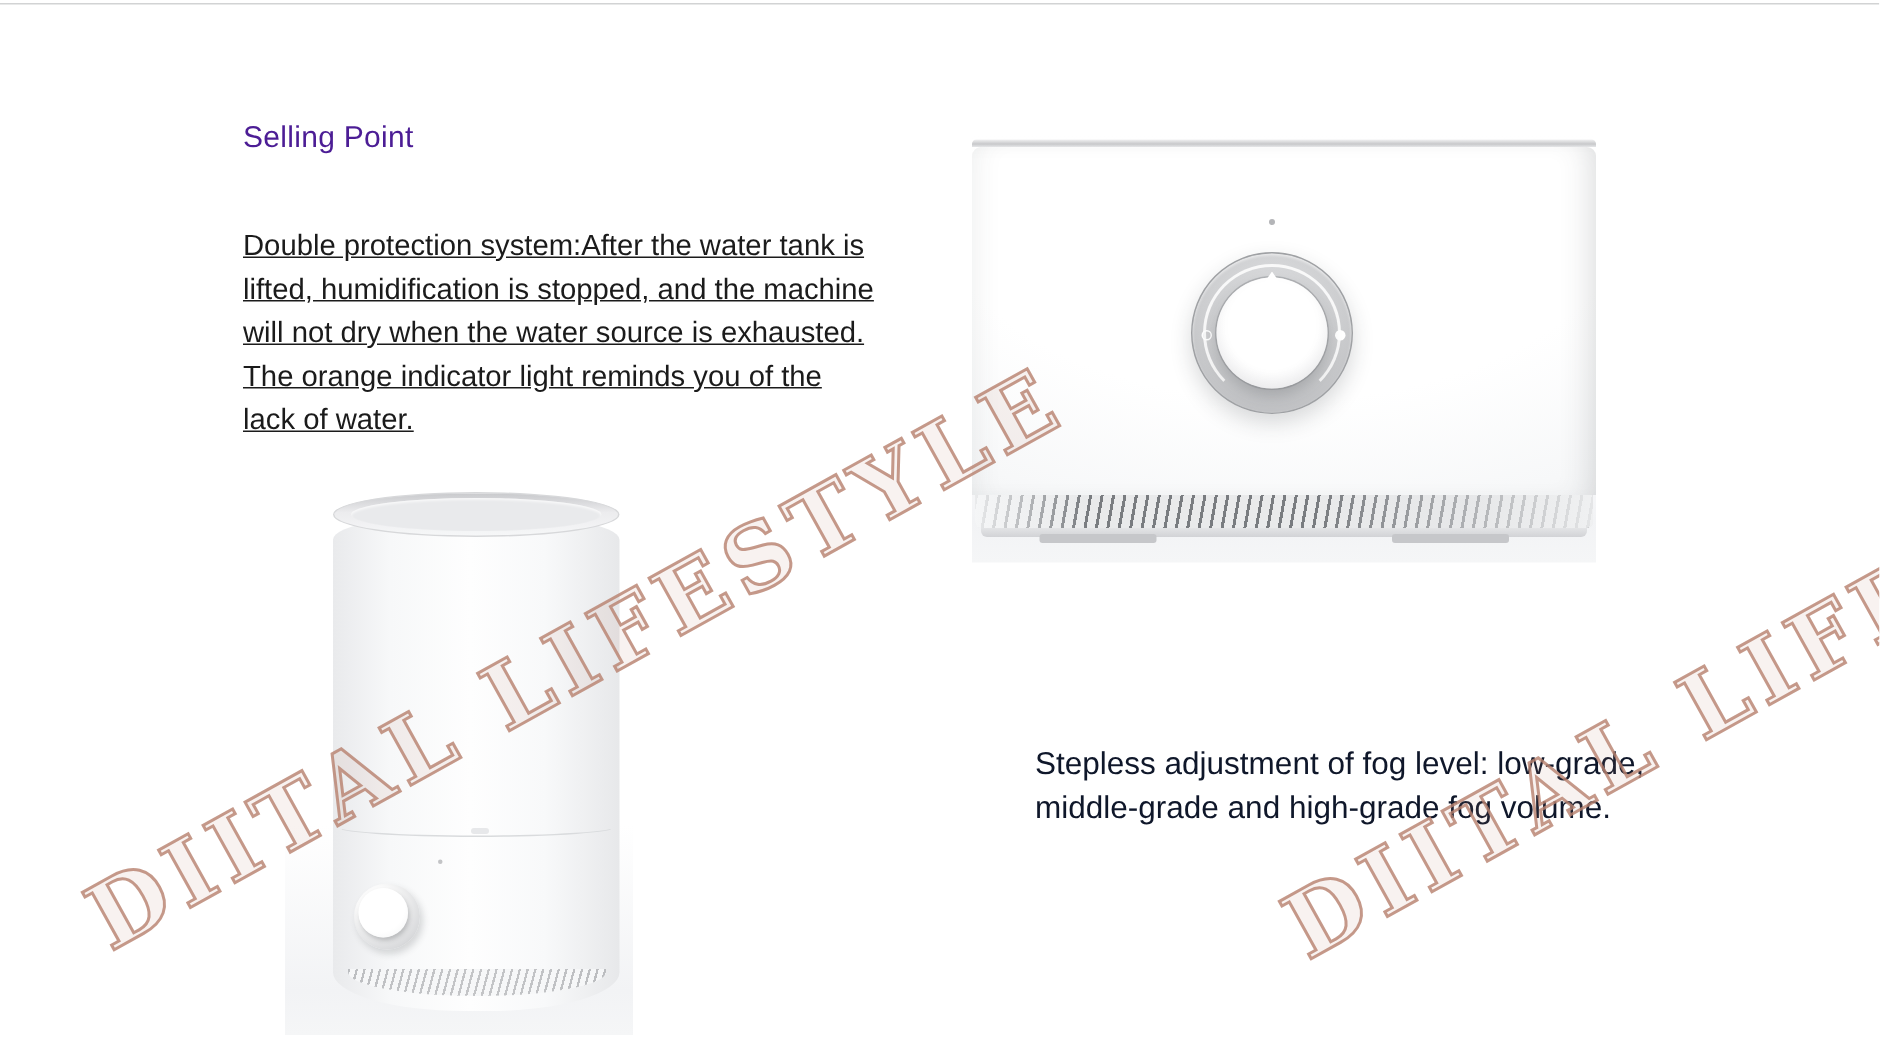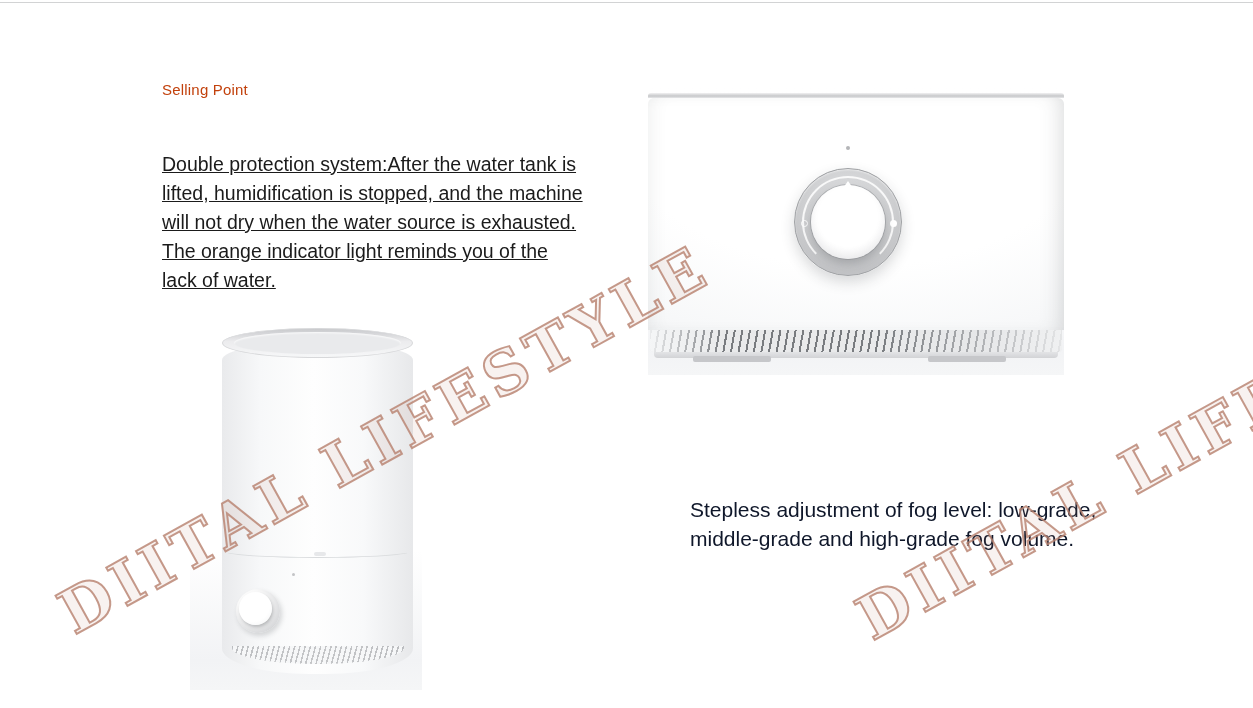--- a/index.html
+++ b/index.html
@@ -4,21 +4,21 @@
 <style>
   * { margin:0; padding:0; box-sizing:border-box; }
   html,body { width:1253px; height:708px; }
   body { font-family:"Liberation Sans", sans-serif; background:#ffffff; overflow:hidden; position:relative; }
 
   .page { position:absolute; inset:0; width:1253px; height:708px; background:#ffffff; overflow:hidden; }
 
   .top-rule { position:absolute; left:0; top:2px; width:1253px; height:1px; background:#d2d3d4; }
 
   
-  .title { position:absolute; left:162px; top:81px; font-size:15px; font-weight:400; color:#c2410c; letter-spacing:0.2px; z-index:2; }
+  .title { position:absolute; left:162px; top:81px; font-size:20px; font-weight:400; color:#4c1d95; letter-spacing:0.2px; z-index:2; }
   .body-text { position:absolute; left:162px; top:150px; width:425px; font-size:19.5px; line-height:29px; color:#1b1b1b; z-index:2;text-decoration:underline; }
   .caption { position:absolute; left:690px; top:496px; width:462px; font-size:21px; line-height:28.5px; color:#0f172a; z-index:2; }
 
   
   .watermark {
     position:absolute; z-index:6; white-space:nowrap; pointer-events:none;
     font-family:"DejaVu Serif", serif; font-weight:700;
     font-size:60px; letter-spacing:6px;
     color:rgba(184,130,112,0.10);
     -webkit-text-stroke:2px rgba(184,130,112,0.82);

